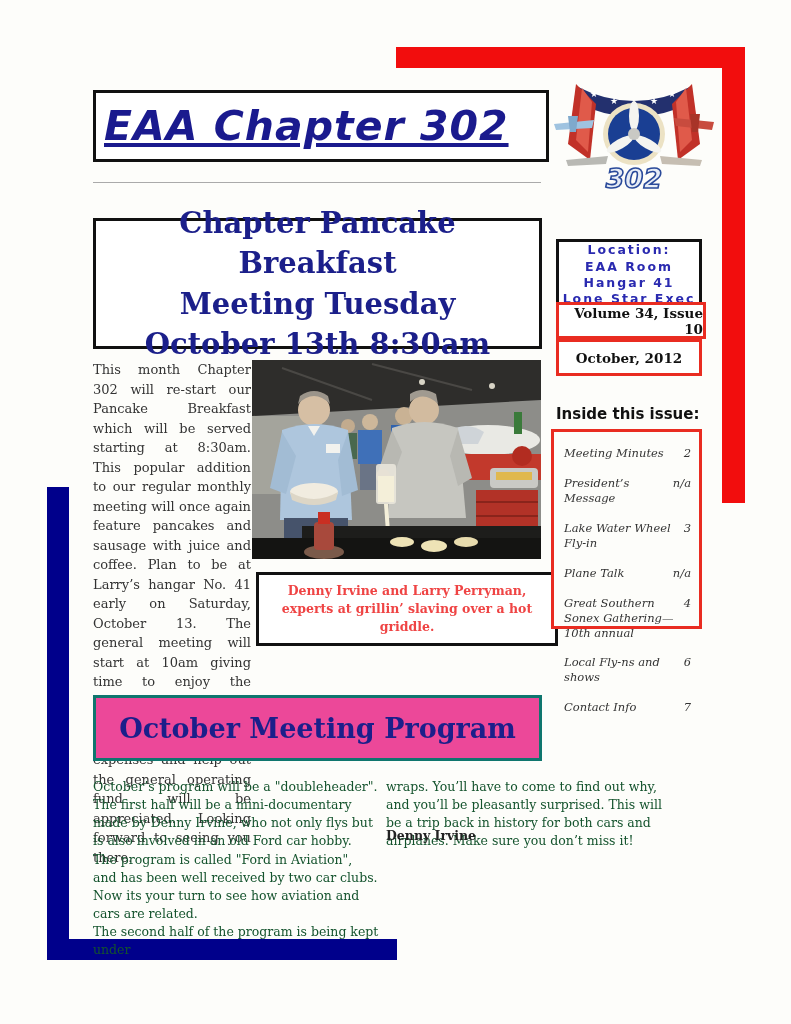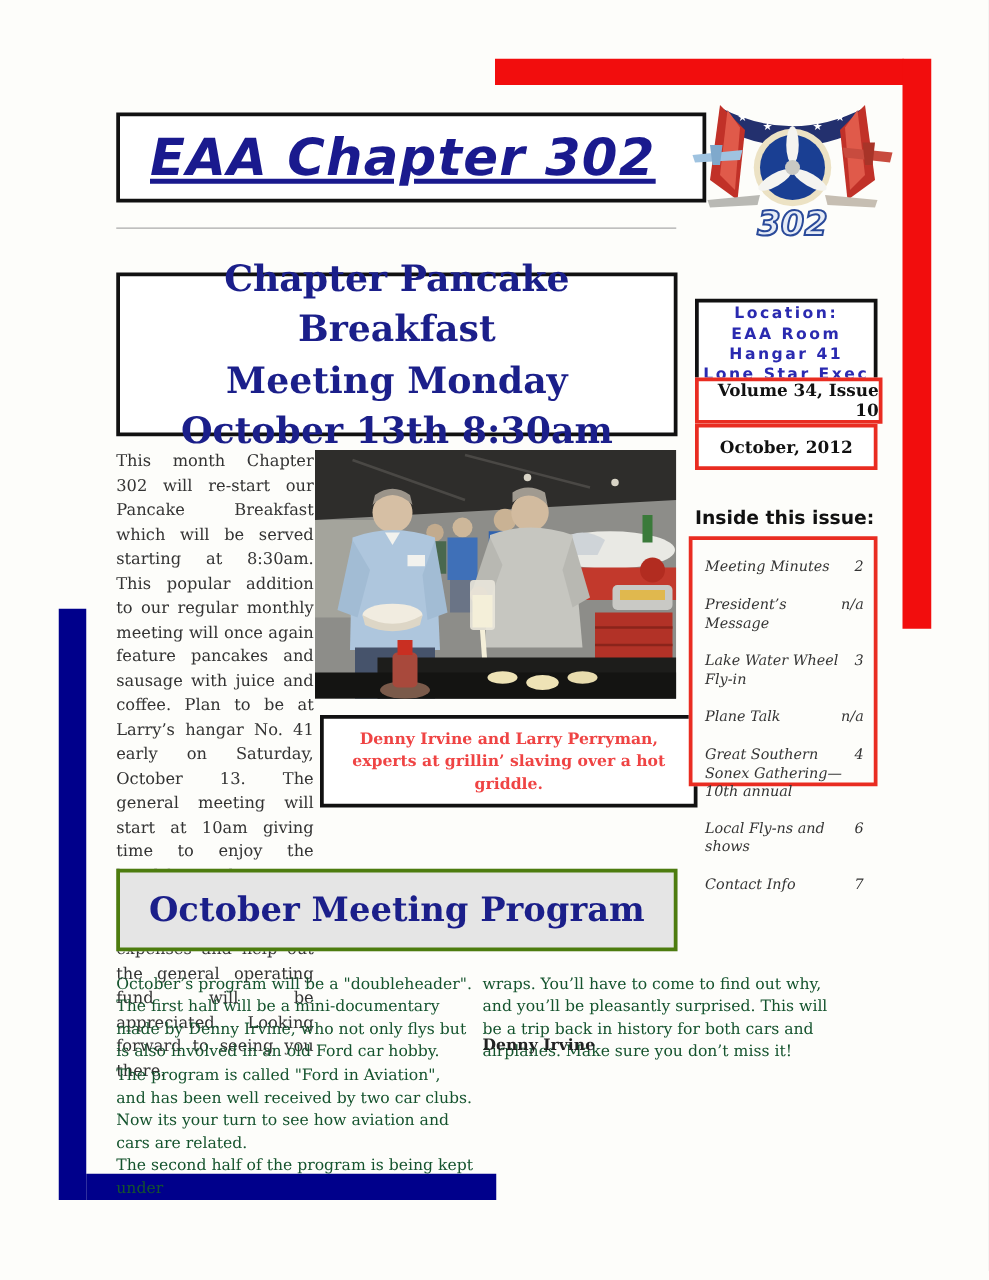--- a/index.html
+++ b/index.html
@@ -14,21 +14,21 @@
   .navy{background:#00008b;}
   .red-bar-top{left:396px;top:47px;width:327px;height:21px;}
   .red-bar-right{left:722px;top:47px;width:23px;height:456px;}
   .navy-bar-left{left:47px;top:487px;width:22px;height:473px;}
   .navy-bar-bottom{left:69px;top:939px;width:328px;height:21px;}
 
   
   .masthead-box{
     position:absolute;left:93px;top:90px;width:442px;height:66px;
     border:3px solid #111;background:#fff;display:flex;align-items:center;
-    padding-left:24px;
+    padding-left:8px;
   }
   .masthead-title{
     font-family:"DejaVu Sans", sans-serif;font-weight:bold;font-style:italic;
     font-size:41px;color:#1a1a8e;text-decoration:underline;
     letter-spacing:1px;white-space:nowrap;
   }
   .masthead-rule{position:absolute;left:93px;top:182px;width:448px;height:1px;background:#aaa;}
 
   
   .logo-wrap{position:absolute;left:548px;top:76px;width:172px;height:122px;}
@@ -88,21 +88,21 @@
     display:flex;flex-direction:column;gap:15px;
   }
   .toc-row{display:flex;justify-content:space-between;align-items:flex-start;
     font-style:italic;font-size:11.5px;line-height:1.3;color:#333;}
   .toc-label{flex:1;padding-right:6px;}
   .toc-page{white-space:nowrap;}
 
   
   .program-box{
     position:absolute;left:93px;top:695px;width:443px;height:60px;
-    border:3px solid #4d7c0f;background:#e5e5e5;
+    border:3px solid #0f766e;background:#ec4899;
     display:flex;align-items:center;justify-content:center;
   }
   .program-box span{font-weight:bold;font-size:27px;color:#1b1f8a;}
   .program-col{
     position:absolute;top:778px;font-size:12.5px;line-height:1.45;color:#14532d;
     white-space:pre-line;
   }
   .program-col-left{left:93px;width:286px;}
   .program-col-right{left:386px;width:290px;}
   .byline{
@@ -177,21 +177,21 @@
 
   <div class="issue-box volume-box">
     <span>Volume 34, Issue 10</span>
   </div>
   <div class="issue-box date-box">
     <span>October, 2012</span>
   </div>
 
   <div class="headline-box">
     <span>Chapter Pancake Breakfast</span>
-    <span>Meeting Monday</span>
+    <span>Meeting Tuesday</span>
     <span>October 13th 8:30am</span>
   </div>
 
   <div class="lead-body">This month Chapter 302 will re-start our Pancake Breakfast which will be served starting at 8:30am. This popular addition to our regular monthly meeting will once again feature pancakes and sausage with juice and coffee. Plan to be at Larry’s hangar No. 41 early on Saturday, October 13.  The general meeting will start at 10am giving time to enjoy the breakfast and get in a little hangar talk.  Donations to offset expenses and help out the general operating fund will be appreciated. Looking forward to seeing you there.</div>
 
   <div class="photo">
     <svg viewBox="0 0 289 199" width="289" height="199">
       <rect width="289" height="199" fill="#8d8d89"></rect>
 
       <polygon points="0,0 289,0 289,40 0,56" fill="#2e2d2b"></polygon>

